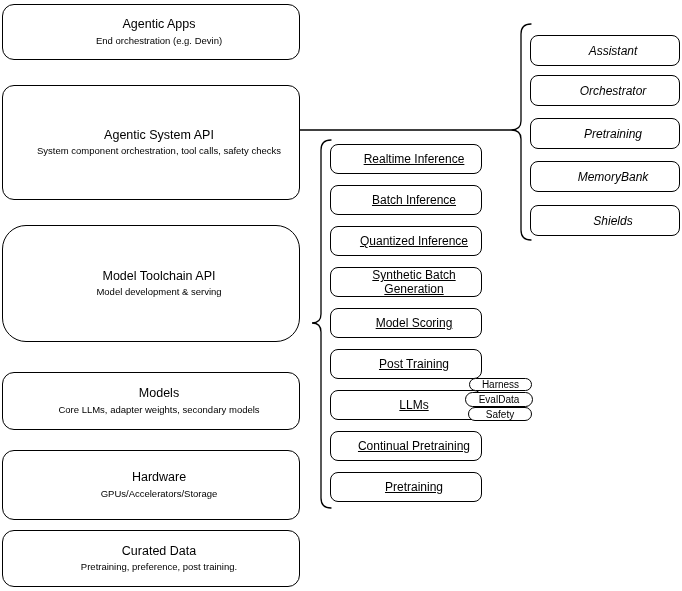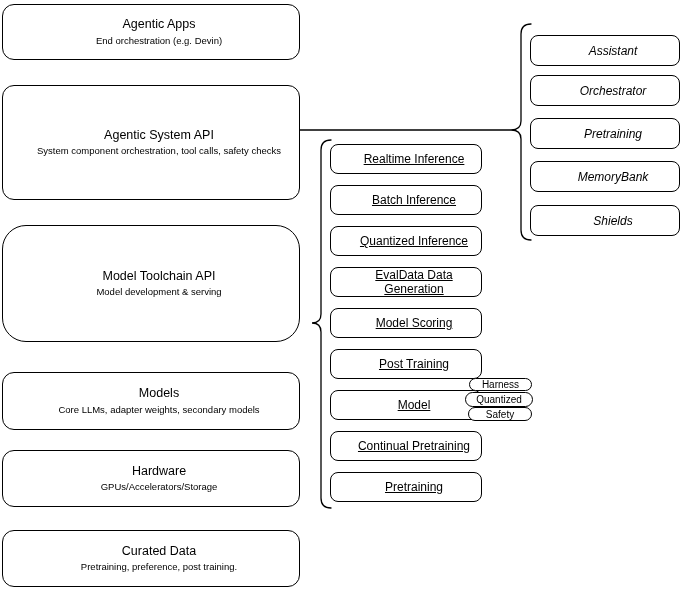--- a/index.html
+++ b/index.html
@@ -75,63 +75,63 @@
   <div class="box lbox" style="top:225px;height:117px;border-radius:24px">
     <div class="title">Model Toolchain API</div>
     <div class="subtitle">Model development &amp; serving</div>
   </div>
 
   <div class="box lbox" style="top:372px;height:58px;border-radius:12px">
     <div class="title">Models</div>
     <div class="subtitle">Core LLMs, adapter weights, secondary models</div>
   </div>
 
-  <div class="box lbox" style="top:450px;height:57px;border-radius:12px">
+  <div class="box lbox" style="top:450px;height:70px;border-radius:12px">
     <div class="title">Hardware</div>
     <div class="subtitle">GPUs/Accelerators/Storage</div>
   </div>
 
   <div class="box lbox" style="top:530px;height:57px;border-radius:12px">
     <div class="title">Curated Data</div>
     <div class="subtitle">Pretraining, preference, post training.</div>
   </div>
 
   <div class="box mbox" style="top:144px">
     <span>Realtime Inference</span>
   </div>
   <div class="box mbox" style="top:185px">
     <span>Batch Inference</span>
   </div>
   <div class="box mbox" style="top:226px">
     <span>Quantized Inference</span>
   </div>
   <div class="box mbox" style="top:267px">
-    <span>EvalData Data Generation</span>
+    <span>Synthetic Batch Generation</span>
   </div>
   <div class="box mbox" style="top:308px">
     <span>Model Scoring</span>
   </div>
   <div class="box mbox" style="top:349px">
     <span>Post Training</span>
   </div>
   <div class="box mbox" style="top:390px">
-    <span>Model</span>
+    <span>LLMs</span>
   </div>
   <div class="box mbox" style="top:431px">
     <span>Continual Pretraining</span>
   </div>
   <div class="box mbox" style="top:472px">
     <span>Pretraining</span>
   </div>
 
   <div class="pill" style="left:469px;top:378px;width:63px;height:13px">
     <span>Harness</span>
   </div>
   <div class="pill" style="left:465px;top:392px;width:68px;height:15px">
-    <span>Quantized</span>
+    <span>EvalData</span>
   </div>
   <div class="pill" style="left:468px;top:407px;width:64px;height:14px">
     <span>Safety</span>
   </div>
 
   <div class="box rbox" style="top:35px">
     <span>Assistant</span>
   </div>
   <div class="box rbox" style="top:75px">
     <span>Orchestrator</span>

